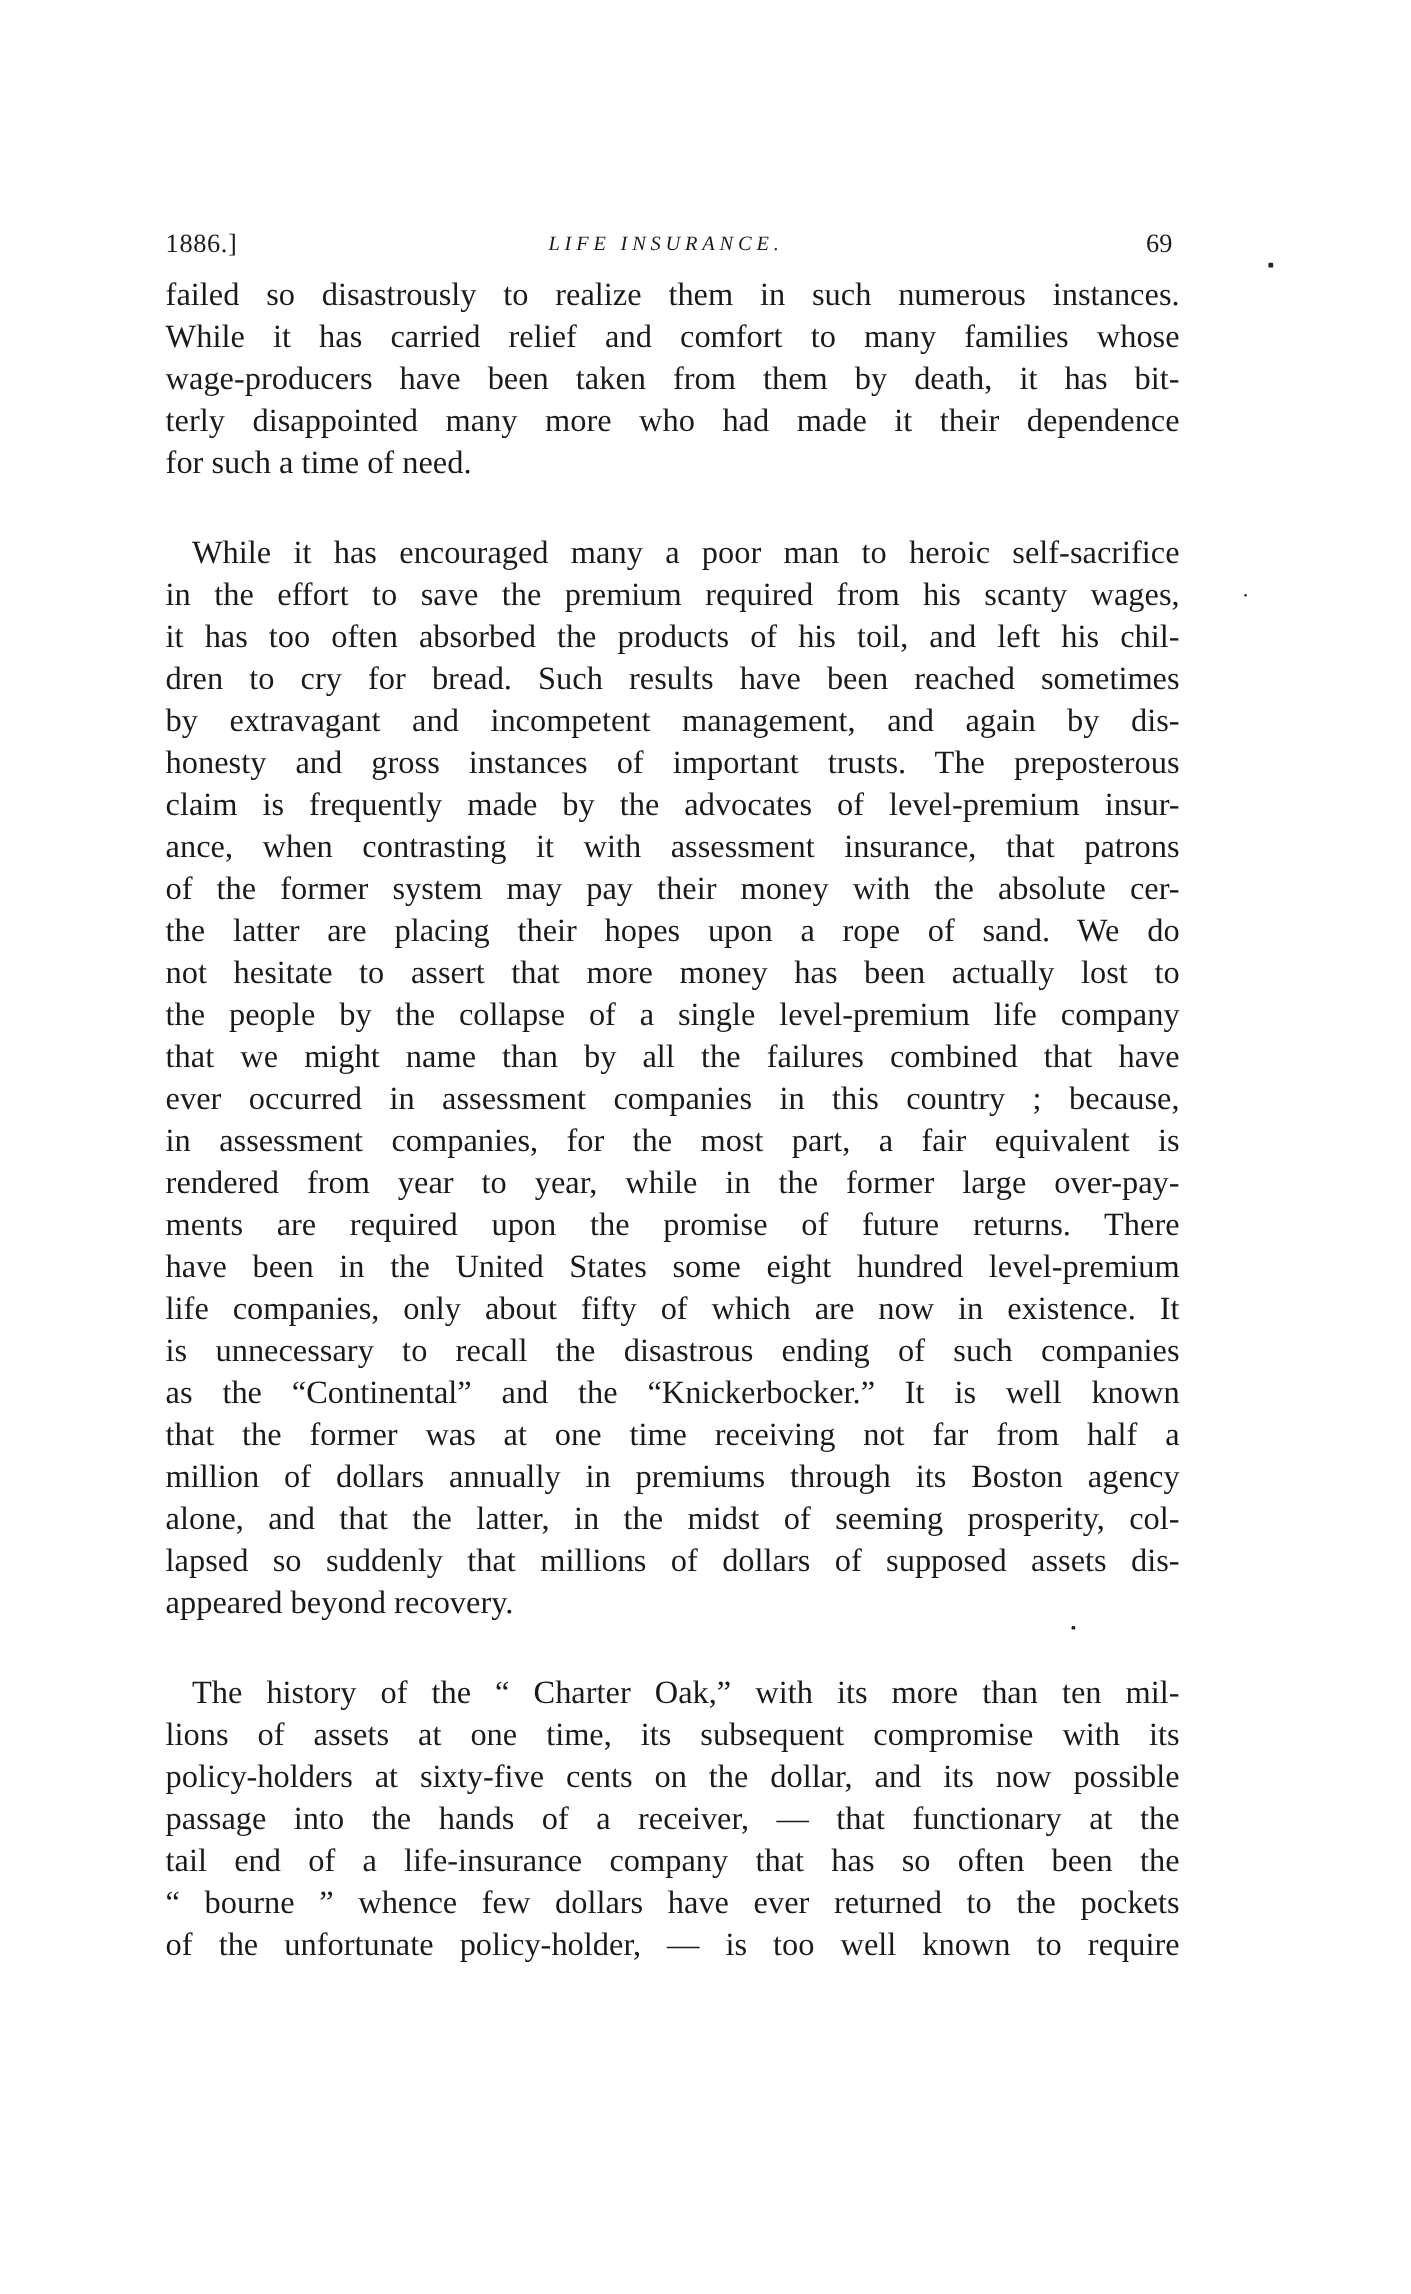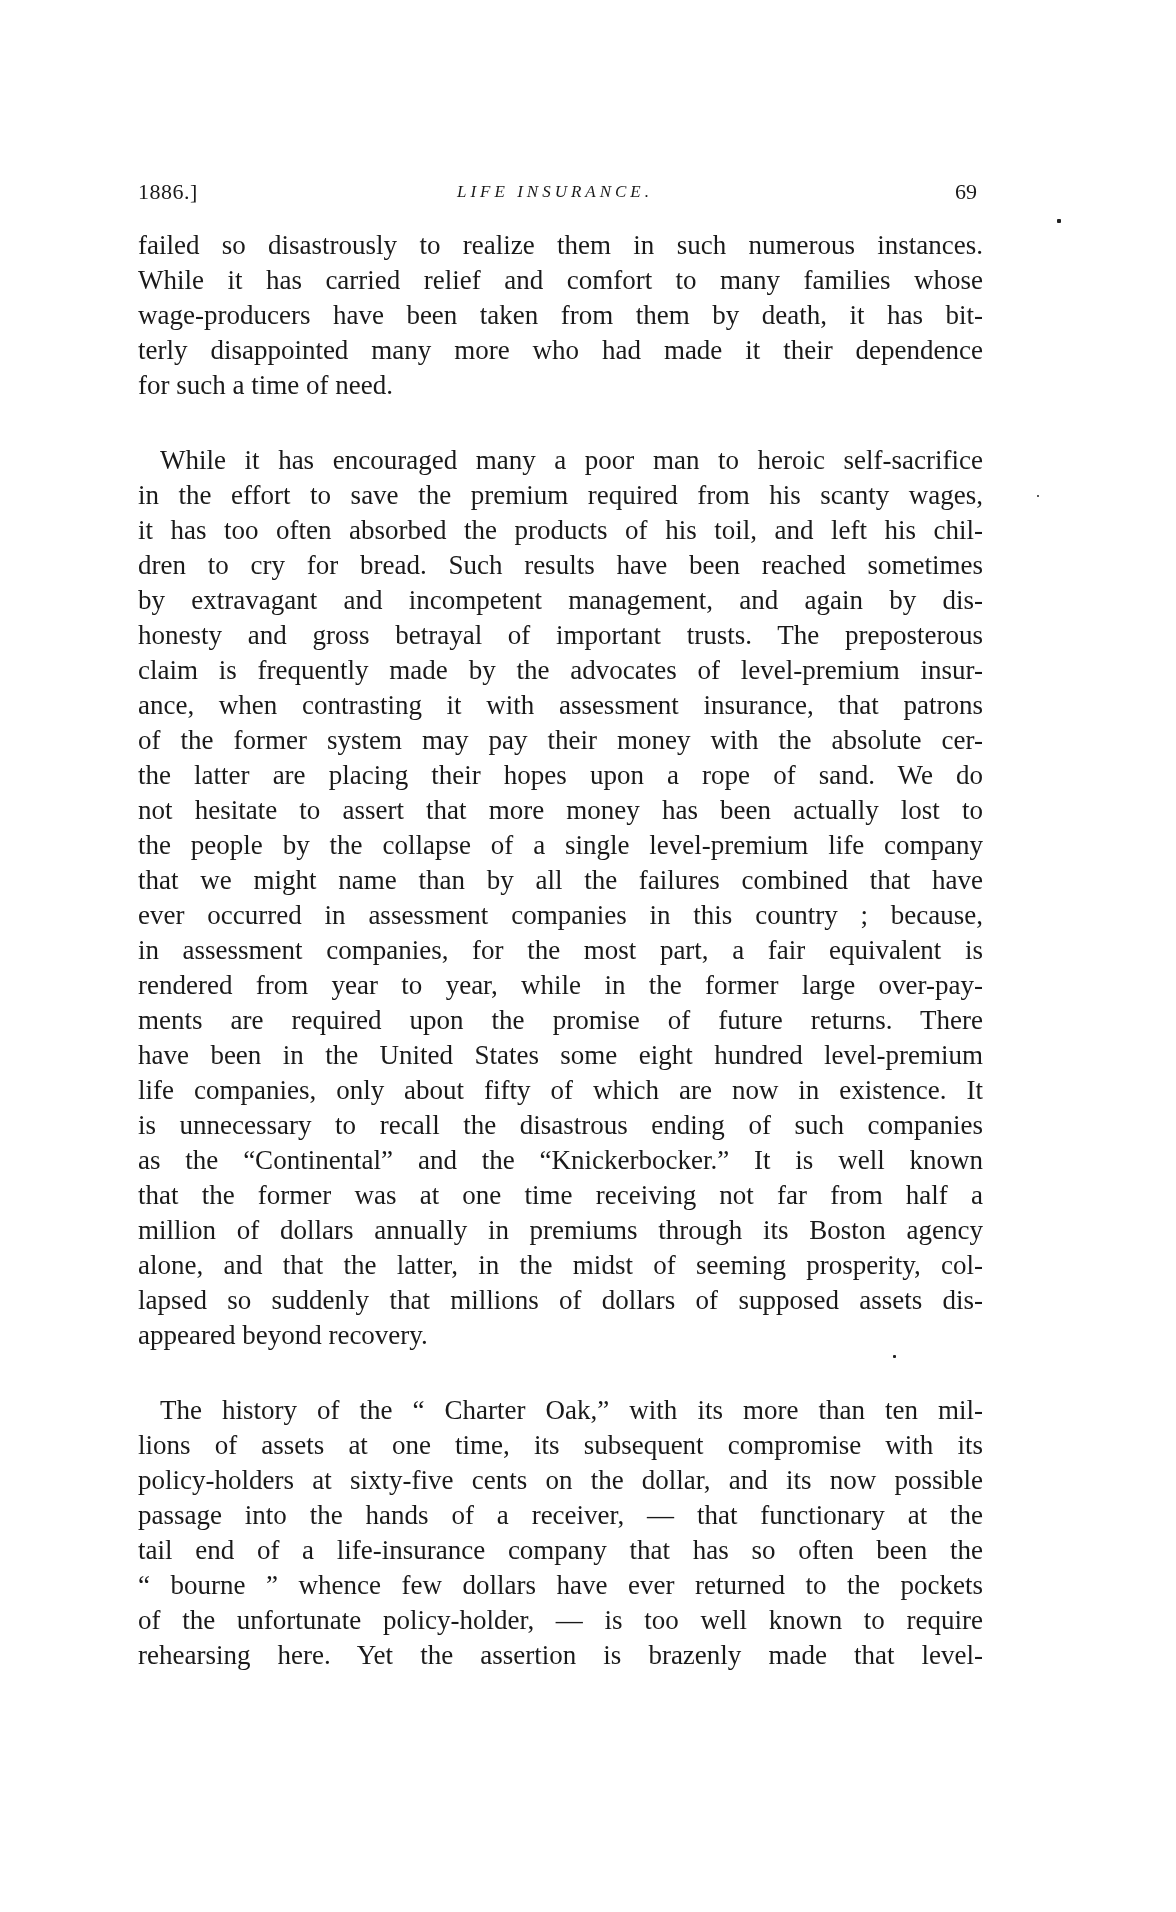--- a/index.html
+++ b/index.html
@@ -18,21 +18,21 @@
   .page {
     position: absolute;
     left: 0; top: 0;
     width: 1176px;
     height: 1912px;
     background: #ffffff;
   }
   .running-head {
     position: absolute;
     left: 138px;
-    top: 177px;
+    top: 188px;
     width: 845px;
     height: 30px;
     font-size: 22px;
     line-height: 30px;
   }
   .rh-year {
     position: absolute;
     left: 0;
     top: 0;
     letter-spacing: 0.5px;
@@ -131,21 +131,21 @@
       <span class="line">
           <span class="line-inner">it has too often absorbed the products of his toil, and left his chil-</span>
         </span>
       <span class="line">
           <span class="line-inner">dren to cry for bread.  Such results have been reached sometimes</span>
         </span>
       <span class="line">
           <span class="line-inner">by extravagant and incompetent management, and again by dis-</span>
         </span>
       <span class="line">
-          <span class="line-inner">honesty and gross betrayal of important trusts.  The preposterous</span>
+          <span class="line-inner">honesty and gross instances of important trusts.  The preposterous</span>
         </span>
       <span class="line">
           <span class="line-inner">claim is frequently made by the advocates of level-premium insur-</span>
         </span>
       <span class="line">
           <span class="line-inner">ance, when contrasting it with assessment insurance, that patrons</span>
         </span>
       <span class="line">
           <span class="line-inner">of the former system may pay their money with the absolute cer-</span>
         </span>
@@ -216,23 +216,20 @@
           <span class="line-inner">passage into the hands of a receiver, — that functionary at the</span>
         </span>
       <span class="line">
           <span class="line-inner">tail end of a life-insurance company that has so often been the</span>
         </span>
       <span class="line">
           <span class="line-inner">“ bourne ” whence few dollars have ever returned to the pockets</span>
         </span>
       <span class="line">
           <span class="line-inner">of the unfortunate policy-holder, — is too well known to require</span>
-        </span>
-      <span class="line">
-          <span class="line-inner">rehearsing here.  Yet the assertion is brazenly made that level-</span>
         </span>
     </div>
   </div>
 
   <span class="speck" style="left:1057px; top:219px; width:4px; height:4px;"></span>
   <span class="speck" style="left:1037px; top:495px; width:2px; height:2px;"></span>
   <span class="speck" style="left:893px; top:1355px; width:3px; height:3px;"></span>
 </div>
 
 </body></html>

